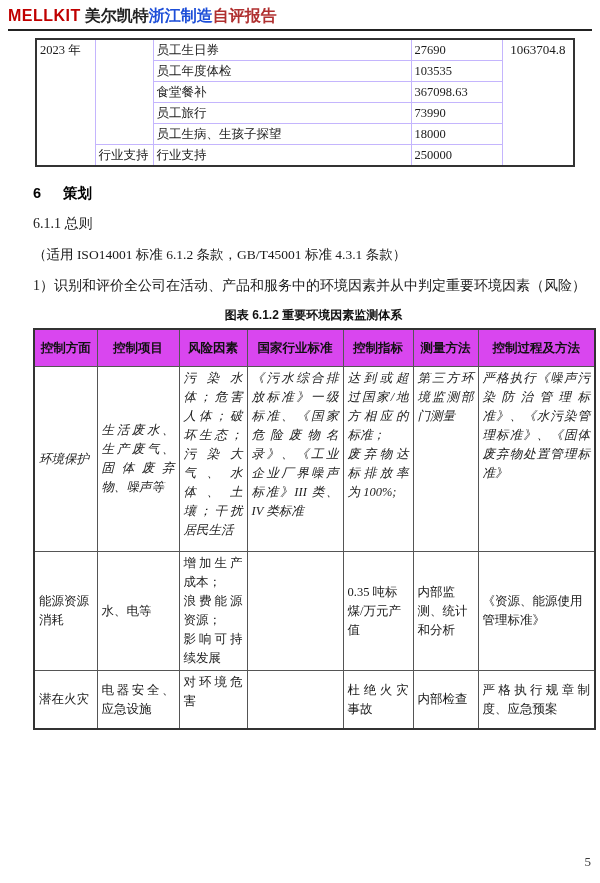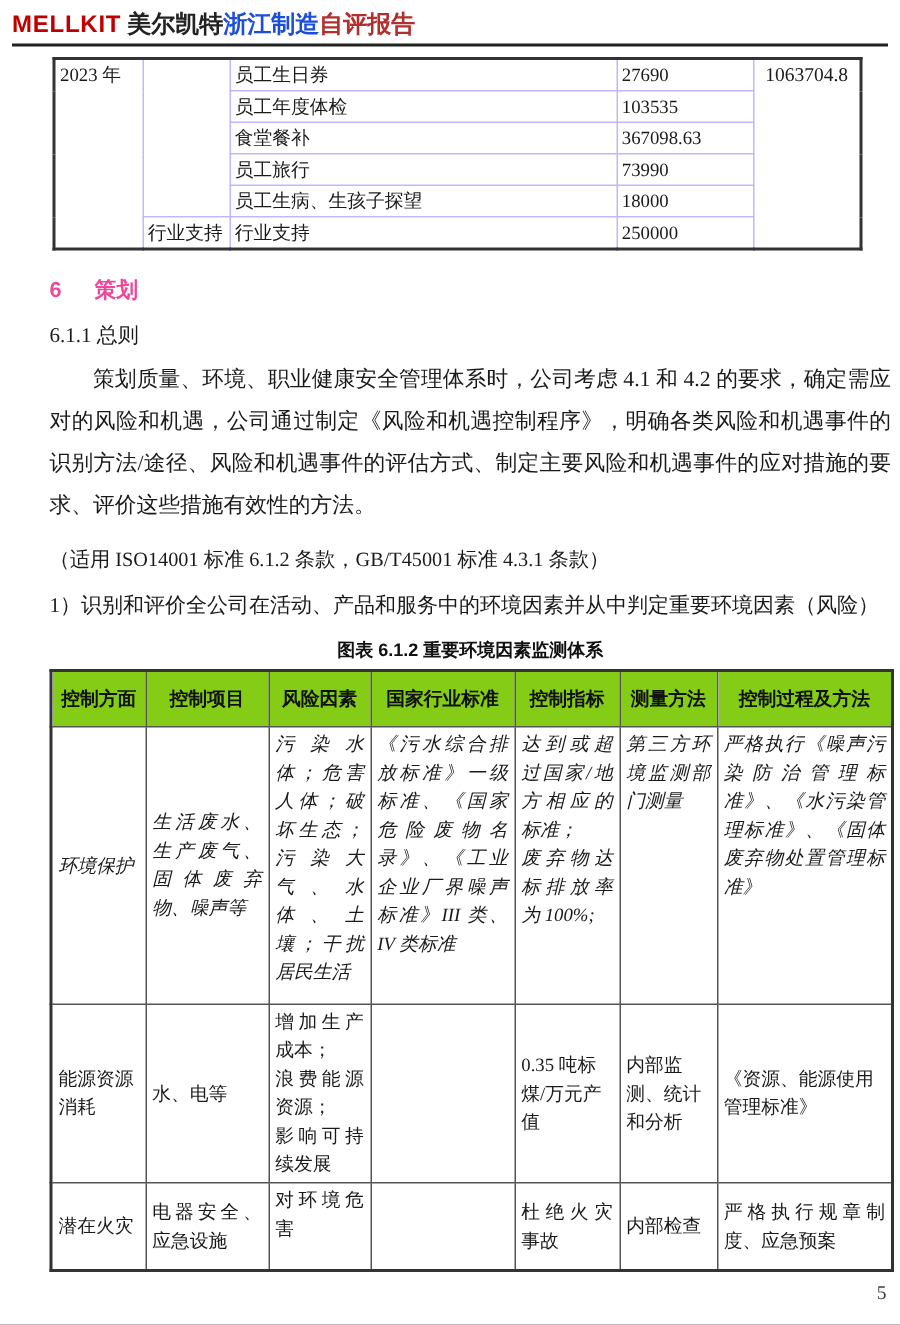--- a/index.html
+++ b/index.html
@@ -47,21 +47,21 @@
     vertical-align:middle;
     text-align:left;
     overflow:hidden;
   }
   .benefits-table td.vtop{vertical-align:top;padding-top:2px;}
   .benefits-table td.total{vertical-align:top;text-align:center;padding-top:2px;font-size:13px;}
   
   .h-main{
     margin:17px 0 0 0;
     font-family:"Liberation Sans","DejaVu Sans",sans-serif;
-    font-weight:bold;font-size:14.5px;color:#ec4899;
+    font-weight:bold;font-size:14.5px;color:#000000;
   }
   .h-main .num{display:inline-block;min-width:30px;}
   .h-sub{
     margin:13px 0 0 0;
     font-family:"Liberation Sans","DejaVu Sans",sans-serif;
     font-weight:bold;font-size:14px;color:#111;
   }
   .h-sub .num{display:inline-block;min-width:42px;}
   .h-minor{margin:12px 0 0 0;font-size:14px;font-weight:normal;}
   .para{
@@ -88,21 +88,21 @@
     font-size:12.5px;
   }
   .env-table th,.env-table td{
     border:1px solid #555;
     padding:2px 4px;
     line-height:19px;
     vertical-align:middle;
     overflow:hidden;
   }
   .env-table th{
-    background:#84cc16;
+    background:#d946ef;
     font-family:"Liberation Sans","DejaVu Sans",sans-serif;
     font-weight:bold;font-size:12.5px;color:#111;
     height:32px;text-align:center;
   }
   .env-table td.c{text-align:left;}
   .env-table td.j{text-align:justify;text-justify:inter-character;}
   .env-table td.top{vertical-align:top;}
   .env-table td.pre{white-space:pre-line;}
   .row-env td{height:180px;font-style:italic;}
   .row-energy td{height:108px;}
@@ -163,21 +163,20 @@
         <td>250000</td>
       </tr>
     </tbody>
       </table>
 
     <div class="h-main"><span class="num">6</span><span>策划</span></div>
 
 
     <div class="h-minor">6.1.1 总则</div>
 
-    <div class="para">策划质量、环境、职业健康安全管理体系时，公司考虑 4.1 和 4.2 的要求，确定需应对的风险和机遇，公司通过制定《风险和机遇控制程序》，明确各类风险和机遇事件的识别方法/途径、风险和机遇事件的评估方式、制定主要风险和机遇事件的应对措施的要求、评价这些措施有效性的方法。</div>
 
 
     <div class="note">（适用 ISO14001 标准 6.1.2 条款，GB/T45001 标准 4.3.1 条款）</div>
 
     <div class="listline">1）识别和评价全公司在活动、产品和服务中的环境因素并从中判定重要环境因素（风险）</div>
 
     <div class="chart-title">图表 6.1.2 重要环境因素监测体系</div>
 
     <table class="env-table">
       <colgroup>

